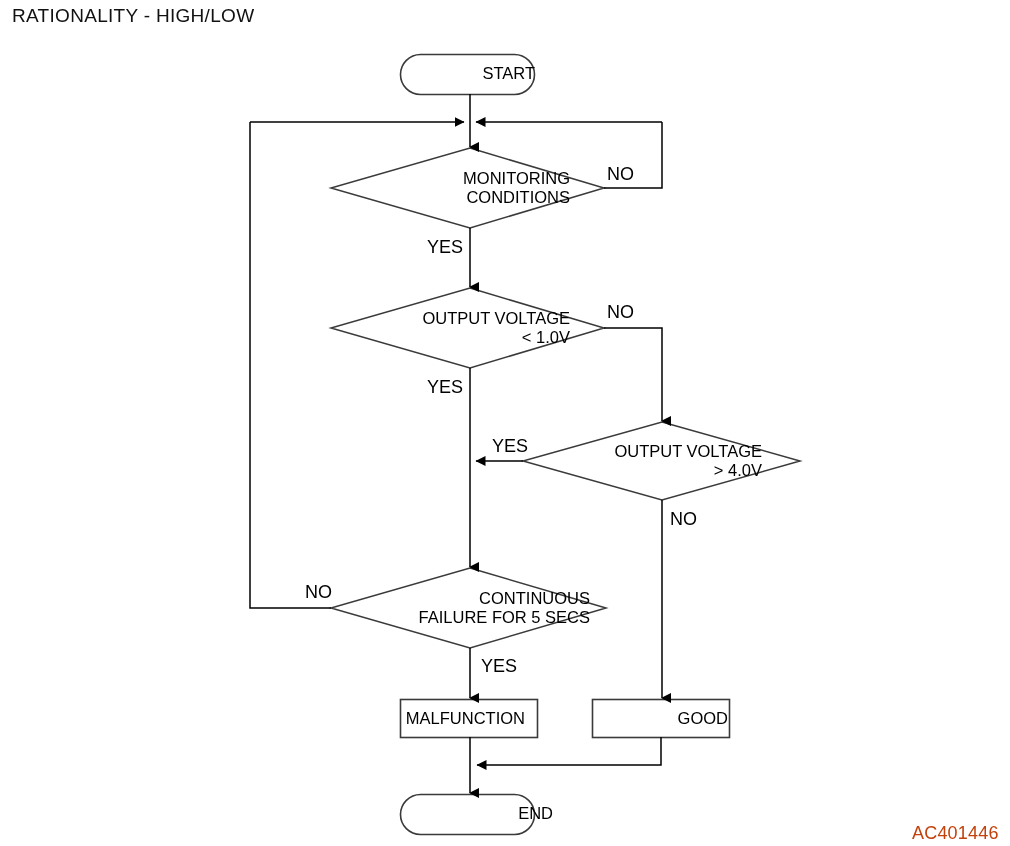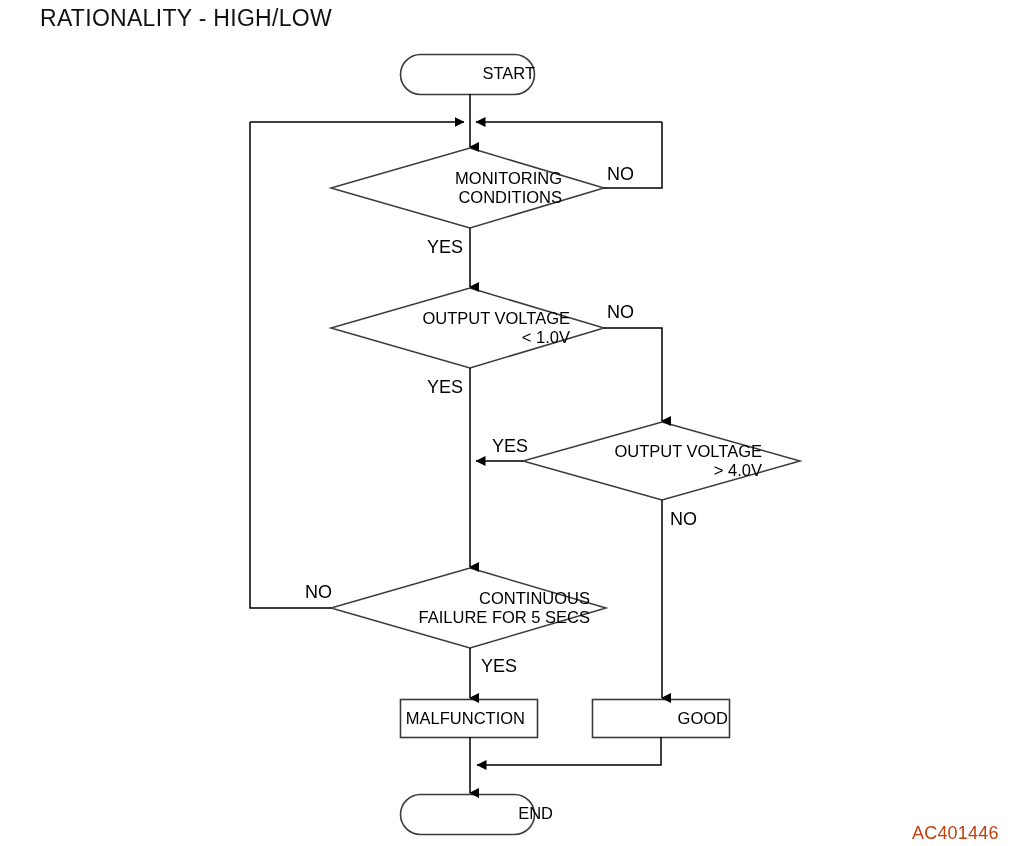--- a/index.html
+++ b/index.html
@@ -13,25 +13,24 @@
     height: 846px;
     position: relative;
     font-family: "Liberation Sans", sans-serif;
     color: #000000;
     overflow: hidden;
   }
   #page-title {
     position: absolute;
     left: 12px;
     top: 5px;
-    font-size: 23px;
+    font-size: 19px;
     letter-spacing: 0.3px;
     color: #111111;
     white-space: nowrap;
-    margin-left: 28px;
   }
   #figure-code {
     position: absolute;
     left: 912px;
     top: 823px;
     font-size: 18px;
     font-weight: normal;
     letter-spacing: 0.2px;
     color: #c2410c;
     white-space: nowrap;
@@ -126,21 +125,21 @@
     <path d="M470,737 L470,765"></path>
 
     <path d="M661,737 L661,765 L477,765" marker-end="url(#arrowHead)"></path>
 
     <path d="M470,765 L470,793" marker-end="url(#arrowDown)"></path>
   </g>
 </svg>
 
 <div class="node-label" style="left:400px; top:64px; width:135px;">START</div>
 
-<div class="node-label" style="left:362px; top:169px; width:200px;">MONITORING
+<div class="node-label" style="left:370px; top:169px; width:200px;">MONITORING
 CONDITIONS</div>
 
 <div class="node-label" style="left:370px; top:309px; width:200px;">OUTPUT VOLTAGE
 &lt; 1.0V</div>
 
 <div class="node-label" style="left:562px; top:442px; width:200px;">OUTPUT VOLTAGE
 &gt; 4.0V</div>
 
 <div class="node-label" style="left:350px; top:589px; width:240px;">CONTINUOUS
 FAILURE FOR 5 SECS</div>

